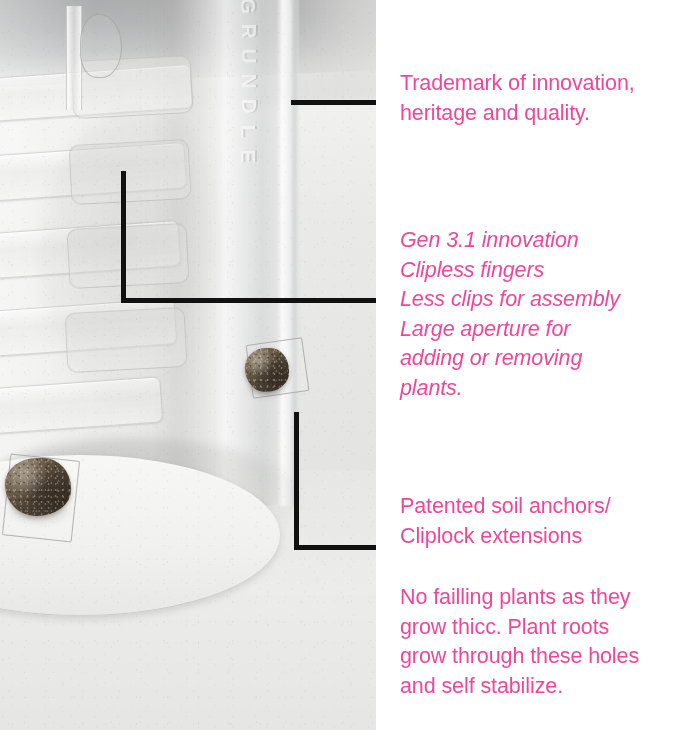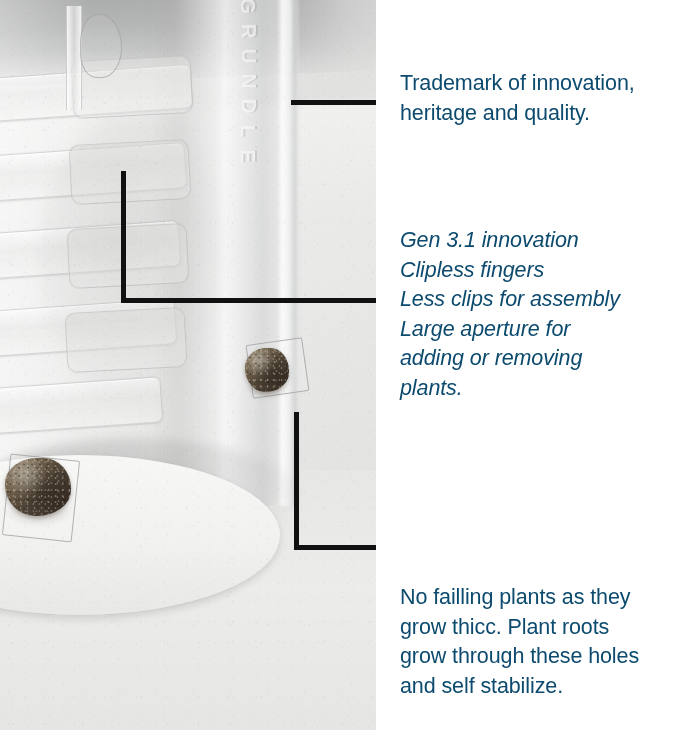--- a/index.html
+++ b/index.html
@@ -282,21 +282,21 @@
     left: 376px;
     top: 0;
     width: 303px;
     height: 730px;
     background: #ffffff;
   }
   .callout {
     position: absolute;
     left: 24px;
     width: 278px;
-    color: #0c4a6e;
+    color: #ec4899;
     font-family: "Liberation Sans", sans-serif;
     font-size: 21.5px;
     line-height: 29.5px;
     letter-spacing: -0.1px;
     white-space: pre-line;
   }
   .callout.c1 { top: 69px; }
   .callout.c2 { top: 226px; font-style: italic; }
   .callout.c3 { top: 492px; }
   .callout.c4 { top: 583px; }
@@ -377,19 +377,21 @@
 
   <div id="callouts">
     <div class="callout c1">Trademark of innovation,
 heritage and quality.</div>
     <div class="callout c2">Gen 3.1 innovation
 Clipless fingers
 Less clips for assembly
 Large aperture for
 adding or removing
 plants.</div>
+    <div class="callout c3">Patented soil anchors/
+Cliplock extensions</div>
     <div class="callout c4">No failling plants as they
 grow thicc. Plant roots
 grow through these holes
 and self stabilize.</div>
   </div>
 
 </div>
 
 </body></html>

